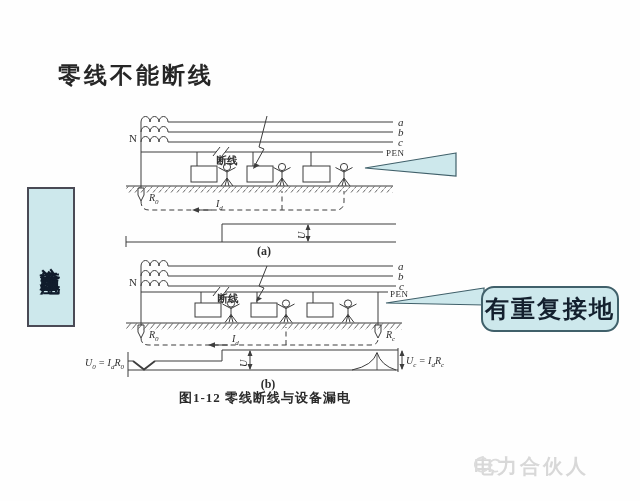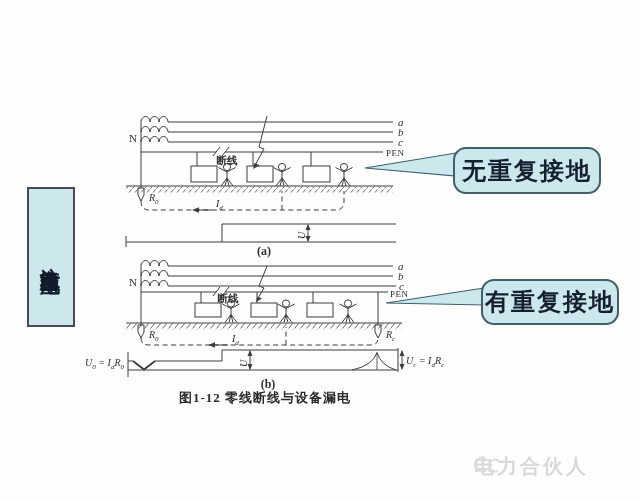--- a/index.html
+++ b/index.html
@@ -10,21 +10,21 @@
          letter-spacing:3px;color:#262626;}
   .side-note{position:absolute;left:27px;top:187px;width:48px;height:140px;
          background:#cde8ec;border:2px solid #4a4a55;box-sizing:border-box;
          writing-mode:vertical-rl;text-orientation:upright;
          display:flex;align-items:center;justify-content:center;
          font-size:20px;font-weight:bold;letter-spacing:2px;color:#101c2c;}
   .callout{position:absolute;background:#cde8ec;border:2px solid #40606a;border-radius:13px;
          box-sizing:border-box;display:flex;align-items:center;justify-content:center;
          font-size:24px;font-weight:bold;letter-spacing:2px;color:#14202e;}
   #callout1{left:453px;top:147px;width:148px;height:47px;}
-  #callout2{left:481px;top:279px;width:138px;height:46px;}
+  #callout2{left:481px;top:286px;width:138px;height:46px;}
   .caption{position:absolute;left:175px;top:389px;width:180px;text-align:center;
          font-size:13px;font-weight:bold;letter-spacing:1px;color:#2b2b2b;font-family:Liberation Serif, serif;}
   .watermark{position:absolute;left:474px;top:453px;display:flex;align-items:flex-start;gap:5px;
          color:#d8d8d8;font-family:"Liberation Sans","DejaVu Sans",sans-serif;
          font-size:20px;font-weight:bold;letter-spacing:3px;}
   .ln{stroke:#3d3d3d;stroke-width:1;fill:none;}
   .dash{stroke-dasharray:5 3.5;}
   .thk{stroke-width:1.8;}
   .thin{stroke-width:0.8;}
   text{fill:#2d2d2d;}
@@ -146,24 +146,24 @@
     <text class="frm" transform="translate(247,367) rotate(-90)">U</text>
     <path class="ln" d="M398,348 V372 M402,351 V369"></path>
     <polygon class="hd" points="402,350 399.5,356 404.5,356"></polygon>
     <polygon class="hd" points="402,370 399.5,364 404.5,364"></polygon>
     <text x="124" y="366" text-anchor="end" class="frm"><tspan>U</tspan><tspan font-size="7" dy="2.6">0</tspan><tspan dy="-2.6"> = I</tspan><tspan font-size="7" dy="2.6">d</tspan><tspan dy="-2.6">R</tspan><tspan font-size="7" dy="2.6">0</tspan></text>
     <text x="406" y="364" class="frm"><tspan>U</tspan><tspan font-size="7" dy="2.6">c</tspan><tspan dy="-2.6"> = I</tspan><tspan font-size="7" dy="2.6">d</tspan><tspan dy="-2.6">R</tspan><tspan font-size="7" dy="2.6">c</tspan></text>
     <text x="268" y="388" text-anchor="middle" class="sub">(b)</text>
   </g>
 </svg>
 
+<div class="title">零线不能断线</div>
 
 <div class="side-note">注意输出电压</div>
 
-<div class="callout" id="callout1">无重复接地</div>
 
 <div class="callout" id="callout2">有重复接地</div>
 
 <div class="caption">图1-12 零线断线与设备漏电</div>
 
 <div class="watermark">
   <svg width="30" height="26" viewBox="0 0 30 26">
     <path d="M12,6 A7,7 0 1 0 14,15" fill="none" stroke="#dcdcdc" stroke-width="1.8"></path>
     <path d="M26,9 A6,6 0 1 0 24,18" fill="none" stroke="#dcdcdc" stroke-width="1.8"></path>
     <circle cx="17" cy="12" r="1.6" fill="#dcdcdc"></circle>

